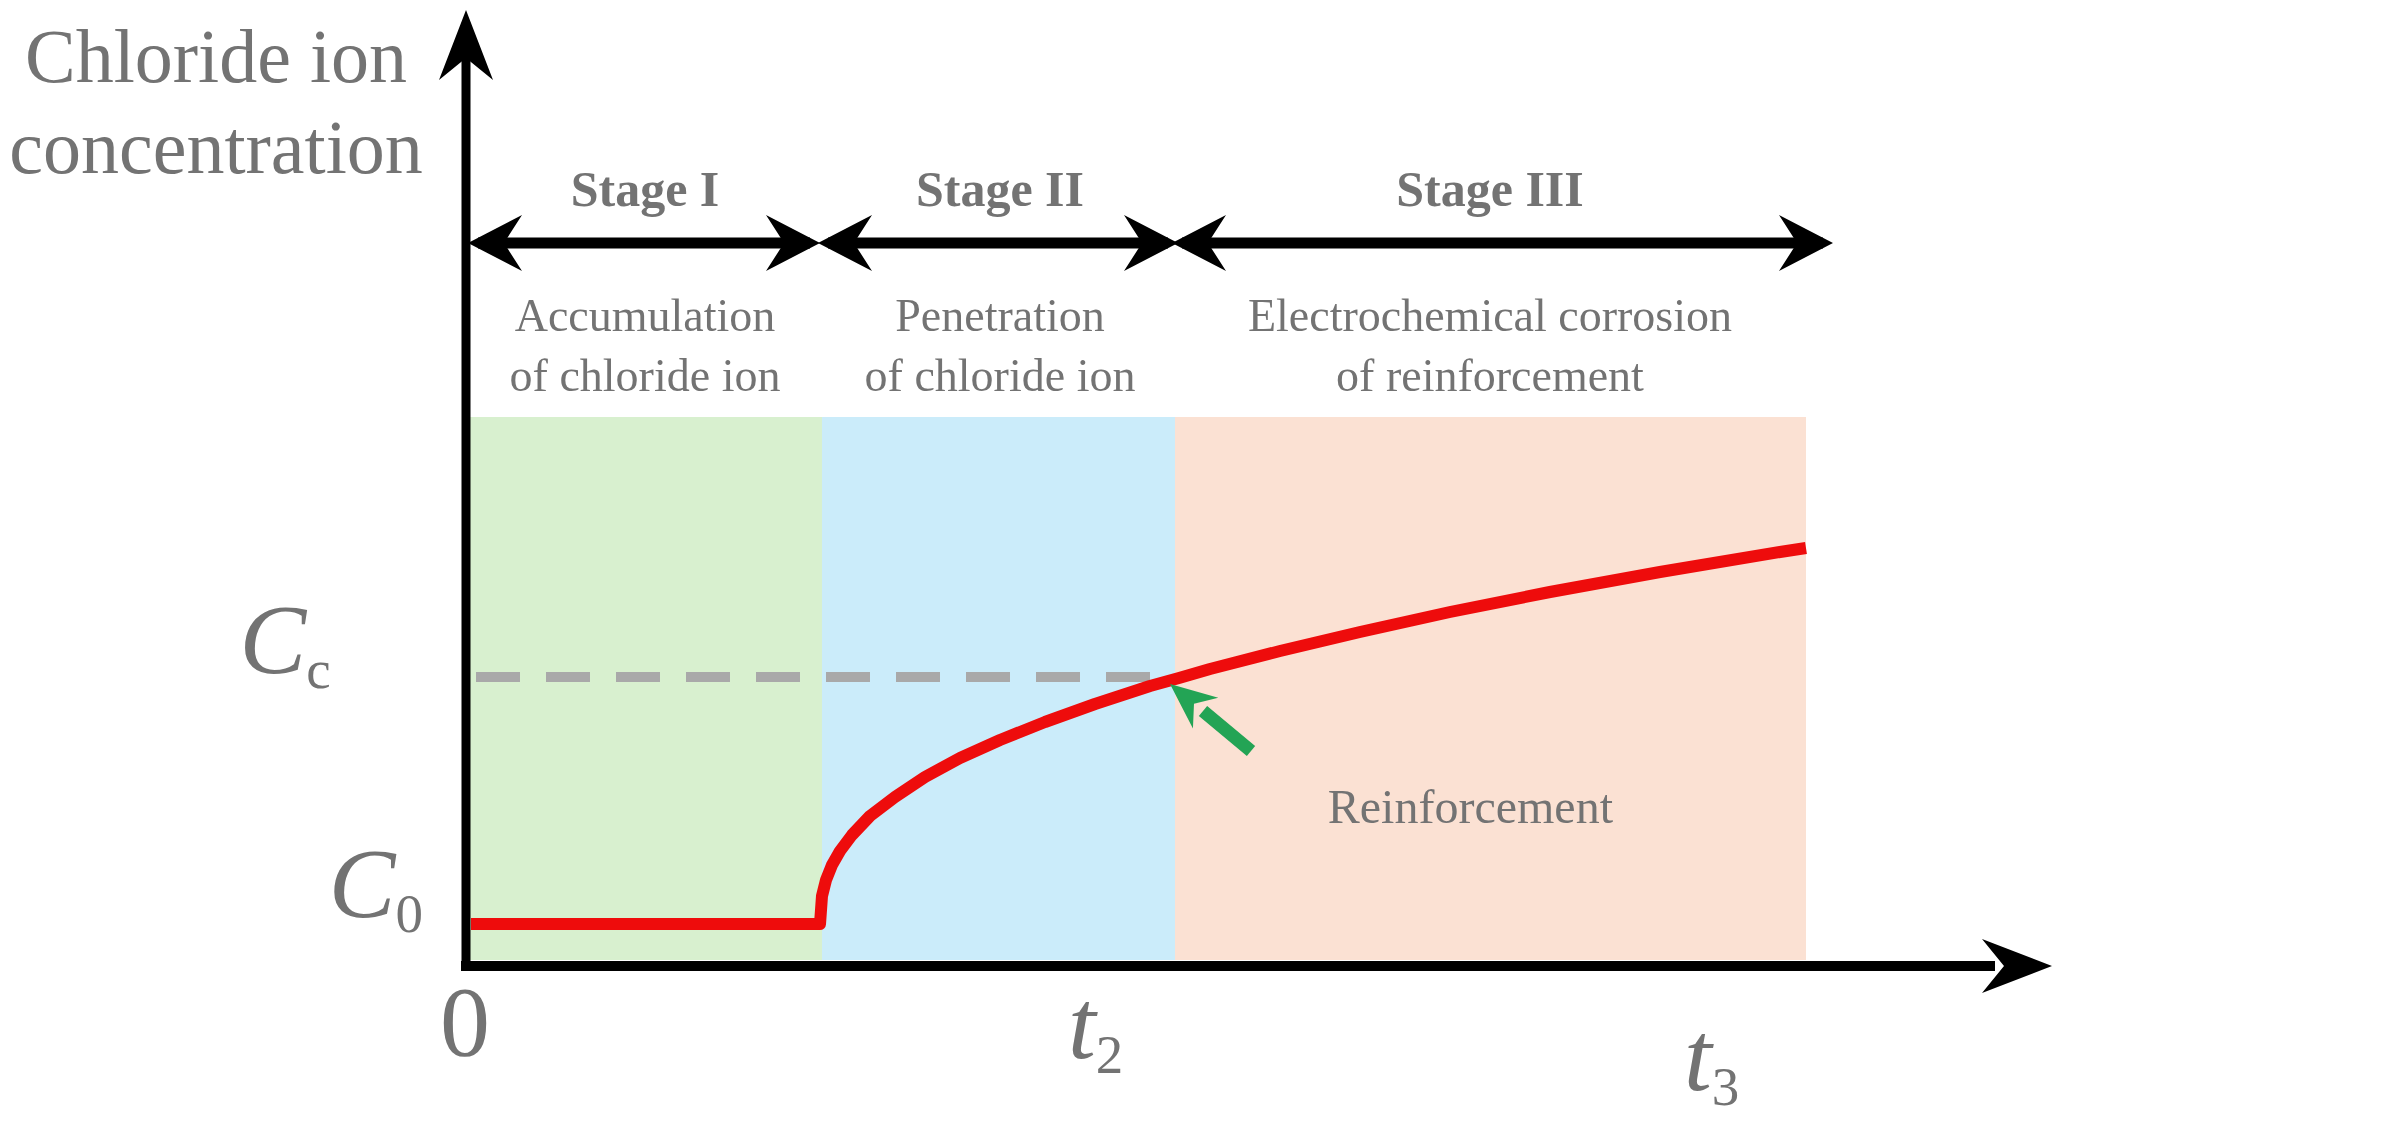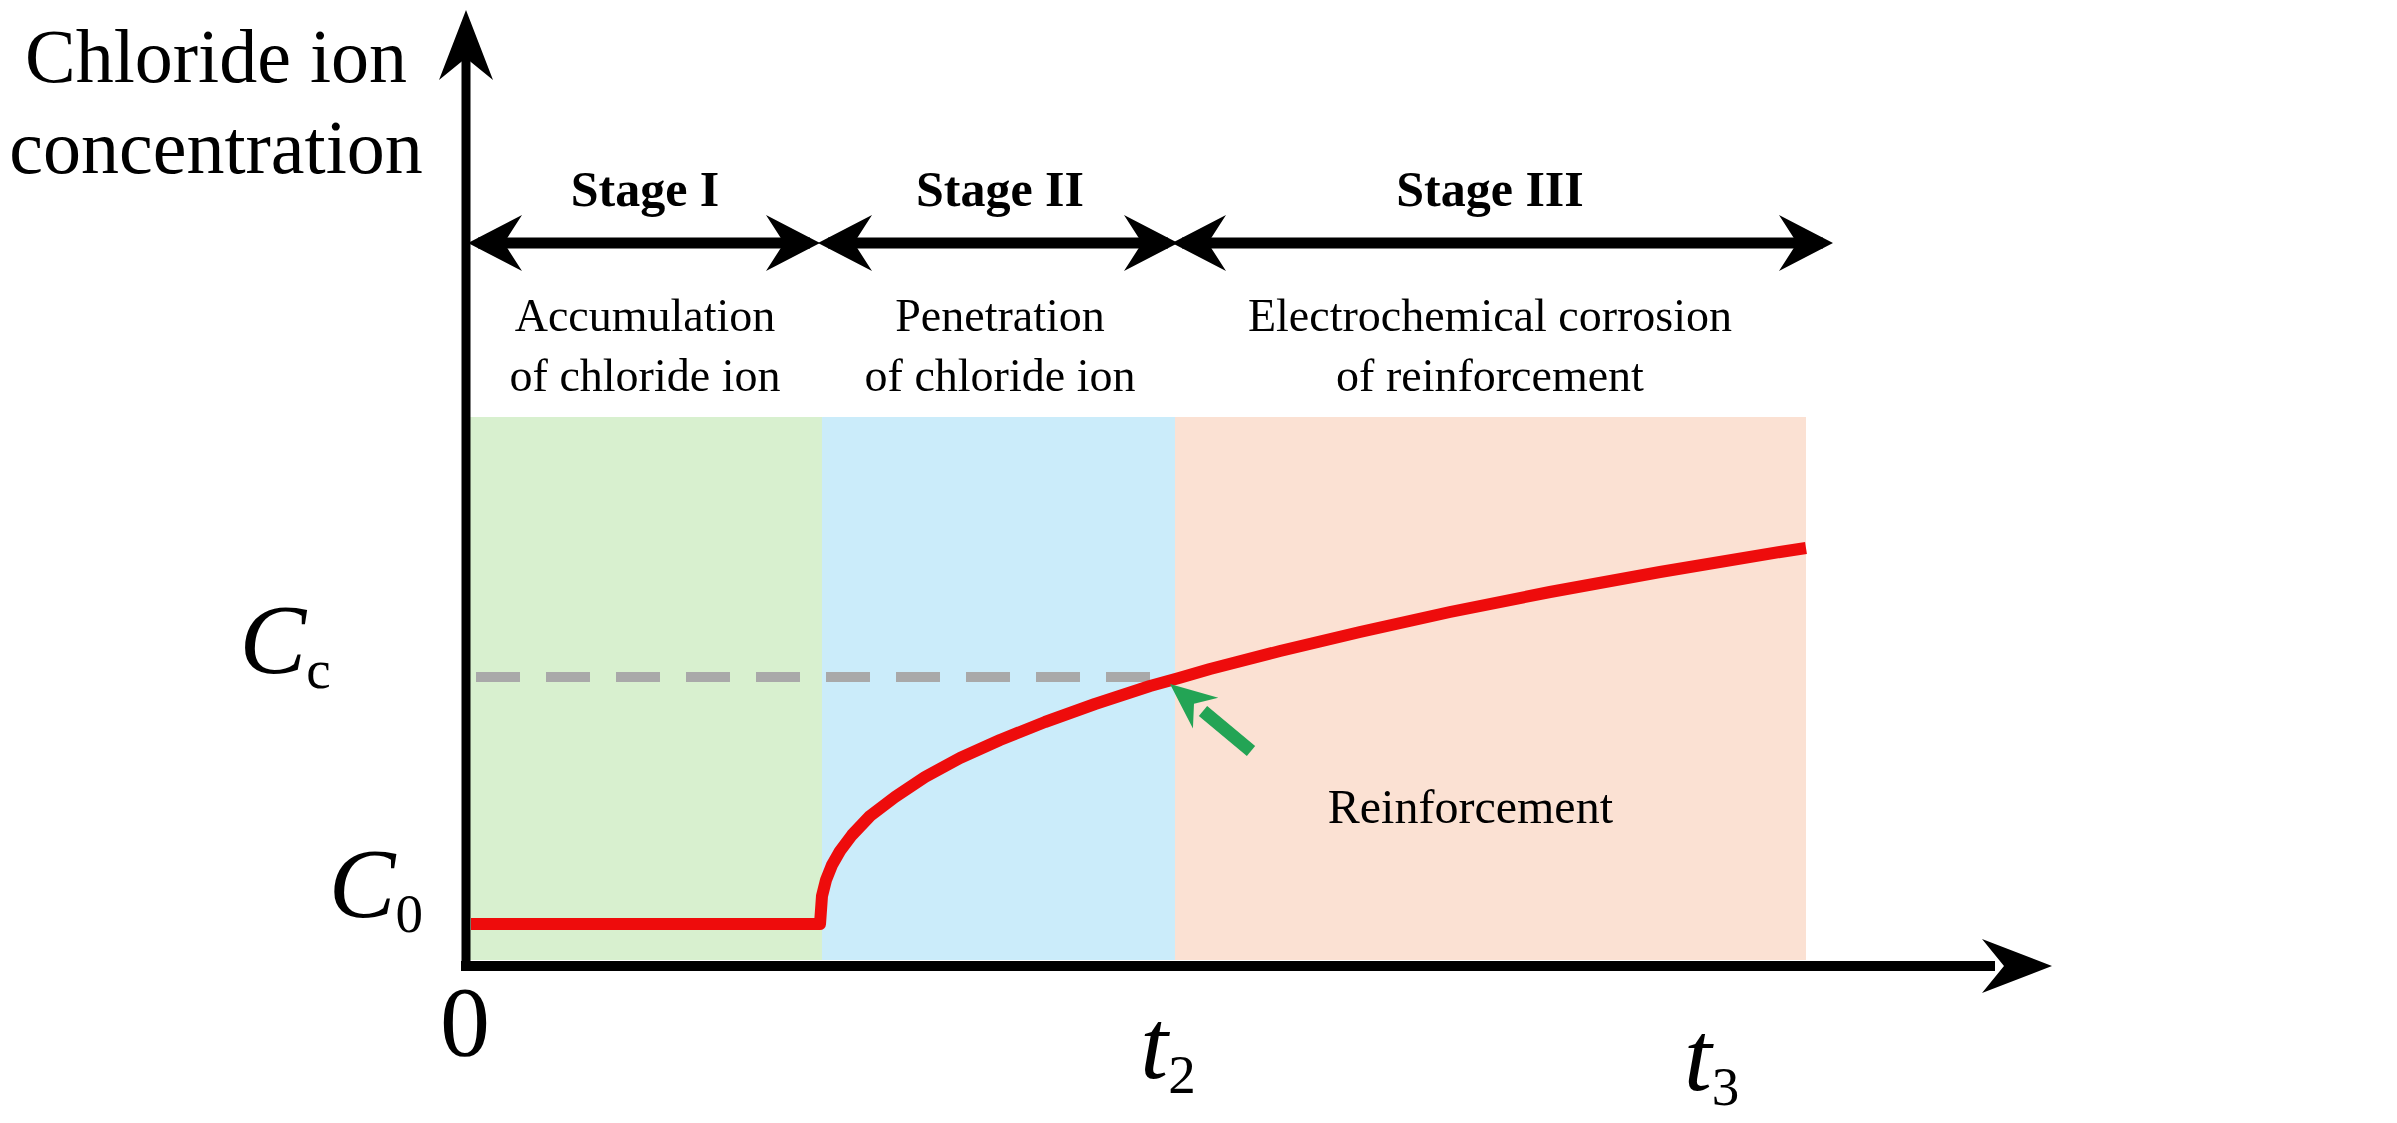--- a/index.html
+++ b/index.html
@@ -1,21 +1,21 @@
 <!DOCTYPE html>
 <html><head>
 <meta charset="utf-8">
 <style>
   html,body{margin:0;padding:0;background:#ffffff;}
   .canvas{
     position:relative;
     width:2397px;height:1123px;
     background:#ffffff;
     font-family:"Liberation Serif","DejaVu Serif",serif;
-    color:#000000;
+    color:#737373;
     overflow:hidden;
   }
   .canvas svg{position:absolute;left:0;top:0;}
   .lbl{position:absolute;line-height:1;white-space:nowrap;}
   .block span{display:block;}
   .ytitle{left:0;top:11px;width:432px;font-size:76px;line-height:91px;text-align:center;}
   .stage-name{top:164px;font-size:50px;font-weight:bold;text-align:center;}
   .stage-name.s1{left:395px;width:500px;}
   .stage-name.s2{left:750px;width:500px;}
   .stage-name.s3{left:1140px;width:700px;}
@@ -23,21 +23,21 @@
   .stage-cap.s1{left:395px;width:500px;}
   .stage-cap.s2{left:750px;width:500px;}
   .stage-cap.s3{left:1140px;width:700px;}
   .math{font-size:100px;}
   .math .base{font-style:italic;}
   .math sub{font-size:55px;font-style:normal;vertical-align:-0.28em;letter-spacing:0;}
   .cc{left:160px;width:250px;top:590px;text-align:center;}
   .c0{left:173px;width:250px;top:834px;text-align:right;}
   .t0{left:415px;width:100px;top:972px;text-align:center;}
   .t1{left:706px;width:200px;top:975px;text-align:center;}
-  .t2{left:1068px;width:200px;top:975px;text-align:center;margin-top:20px;}
+  .t2{left:1068px;width:200px;top:975px;}
   .t3{left:1684px;width:200px;top:975px;text-align:left;margin-top:32px;}
   .xtitle{left:1840px;width:550px;top:1032px;font-size:80px;text-align:right;}
   .xtitle .sym{font-style:italic;}
   .annot{left:1283px;width:330px;top:763px;font-size:48px;line-height:88px;text-align:right;}
 </style>
 </head>
 <body>
 
 <div class="canvas">
 

